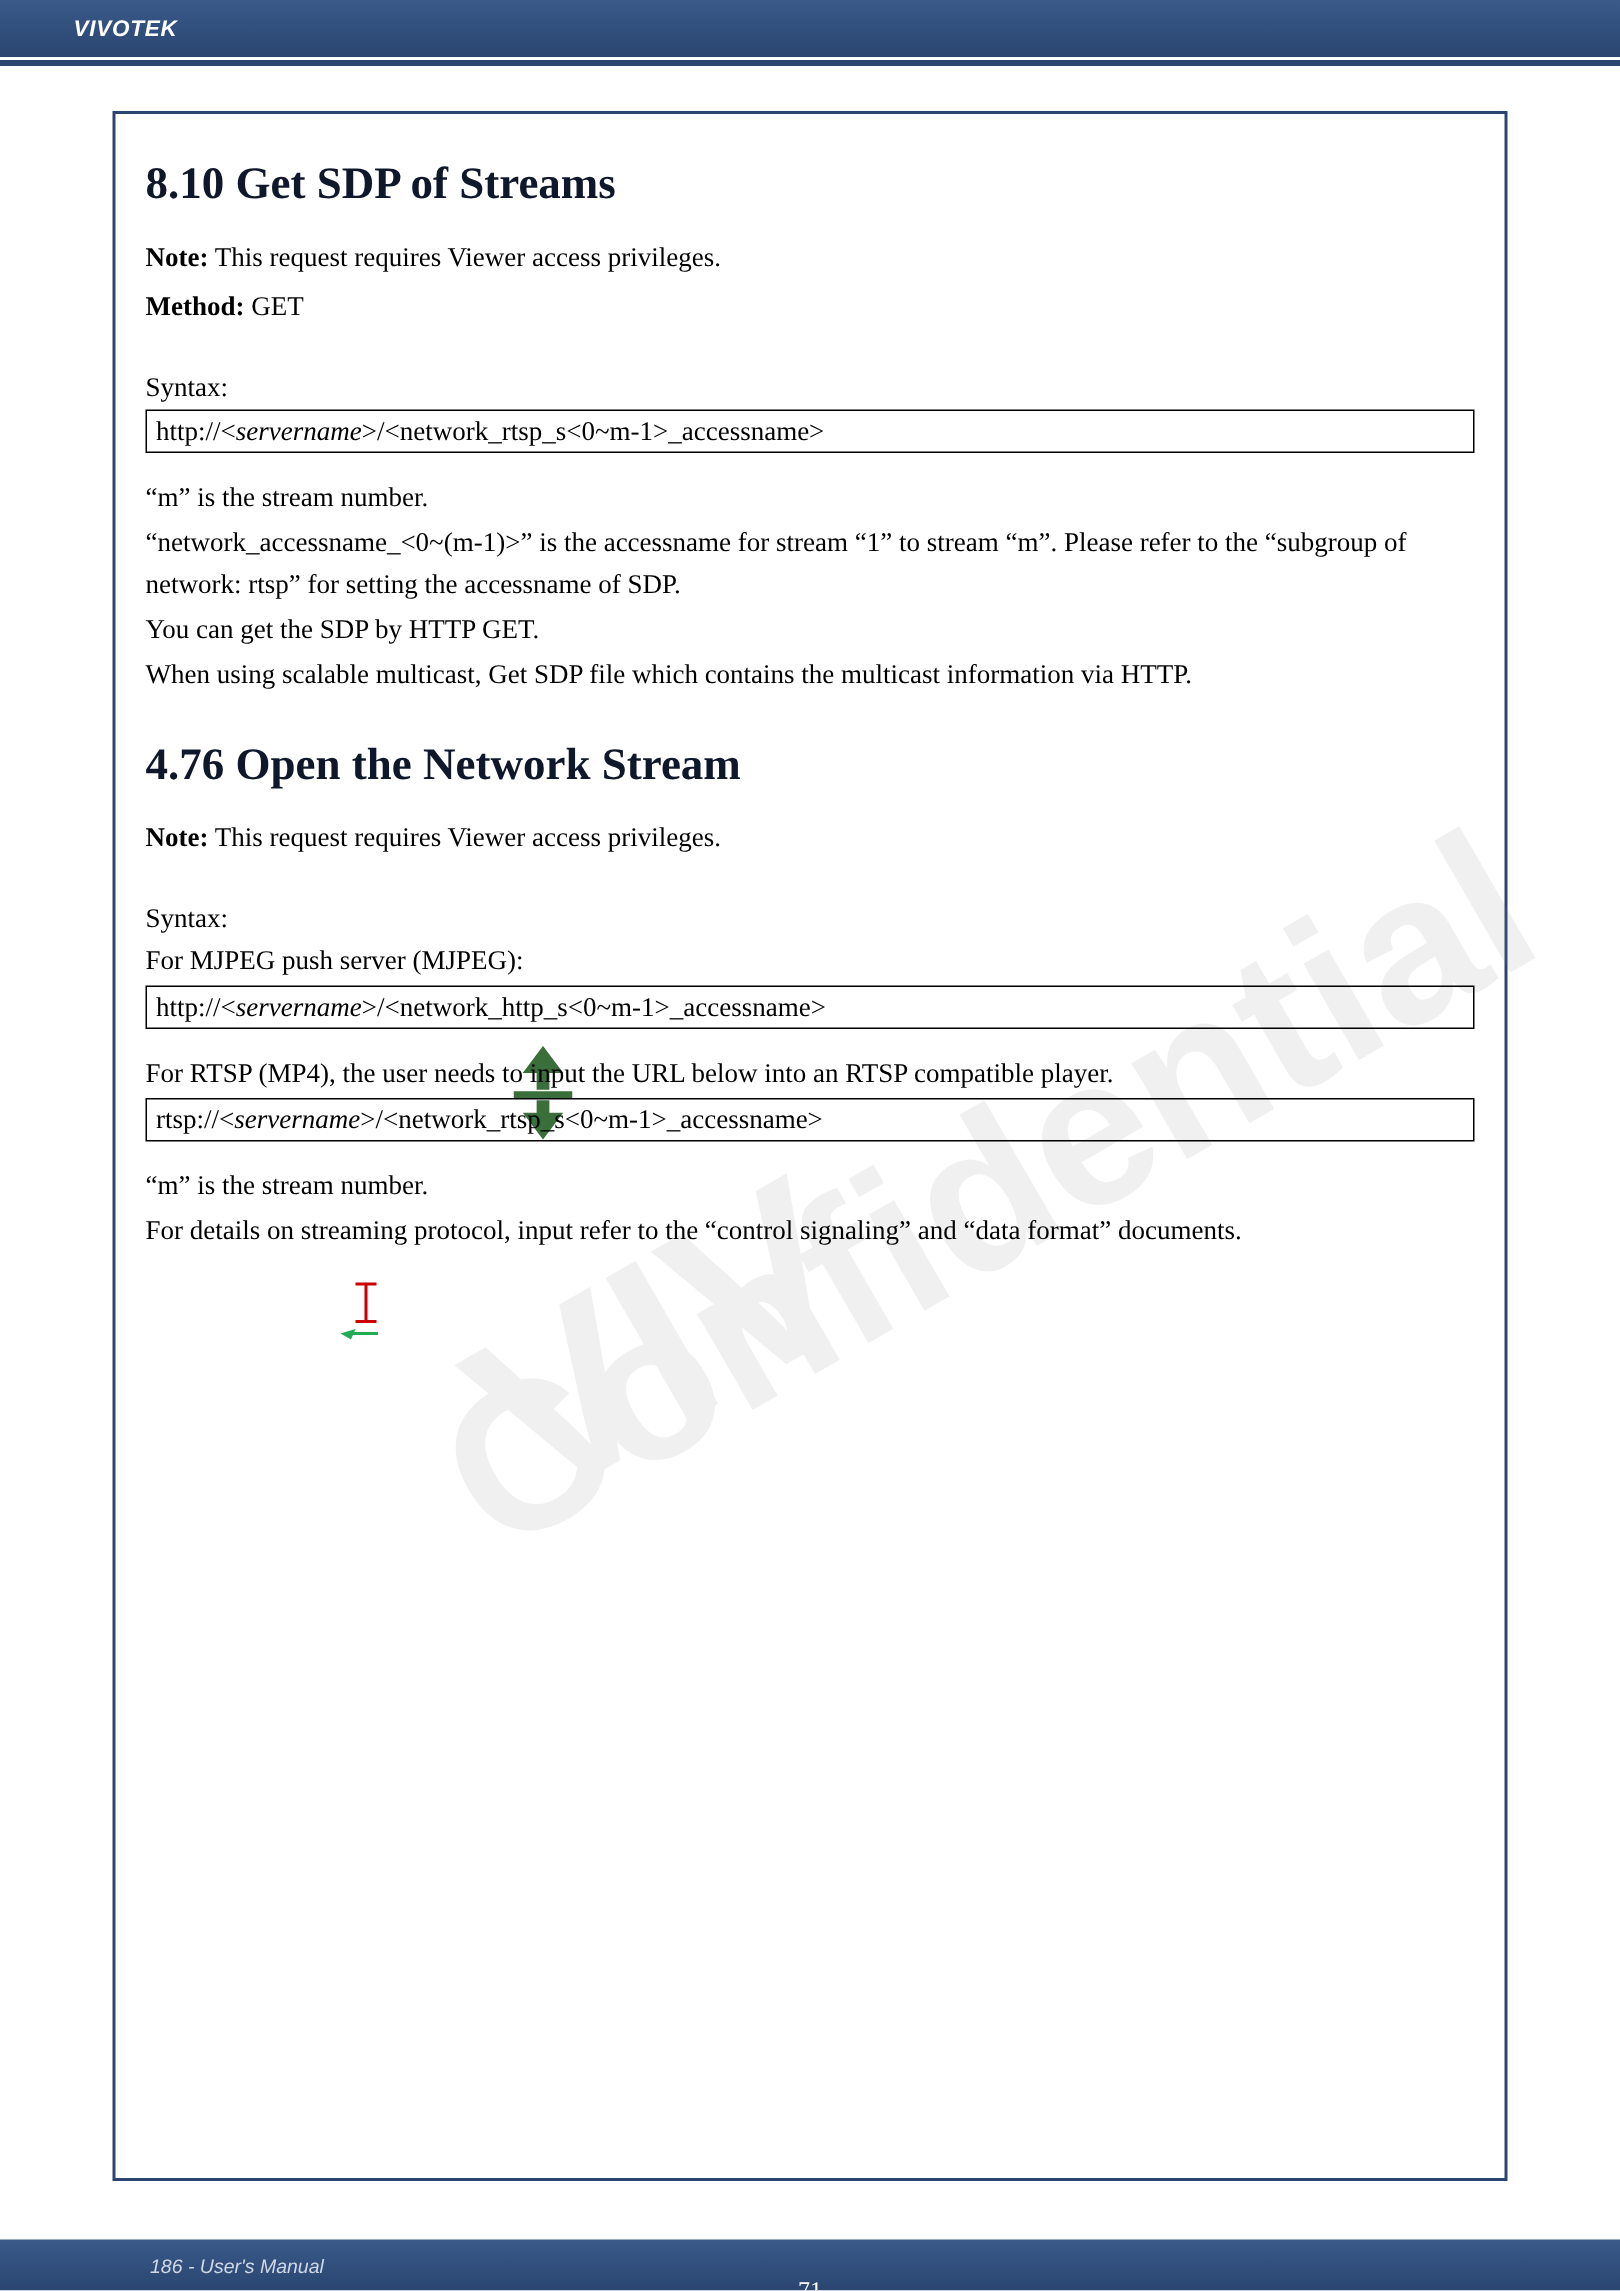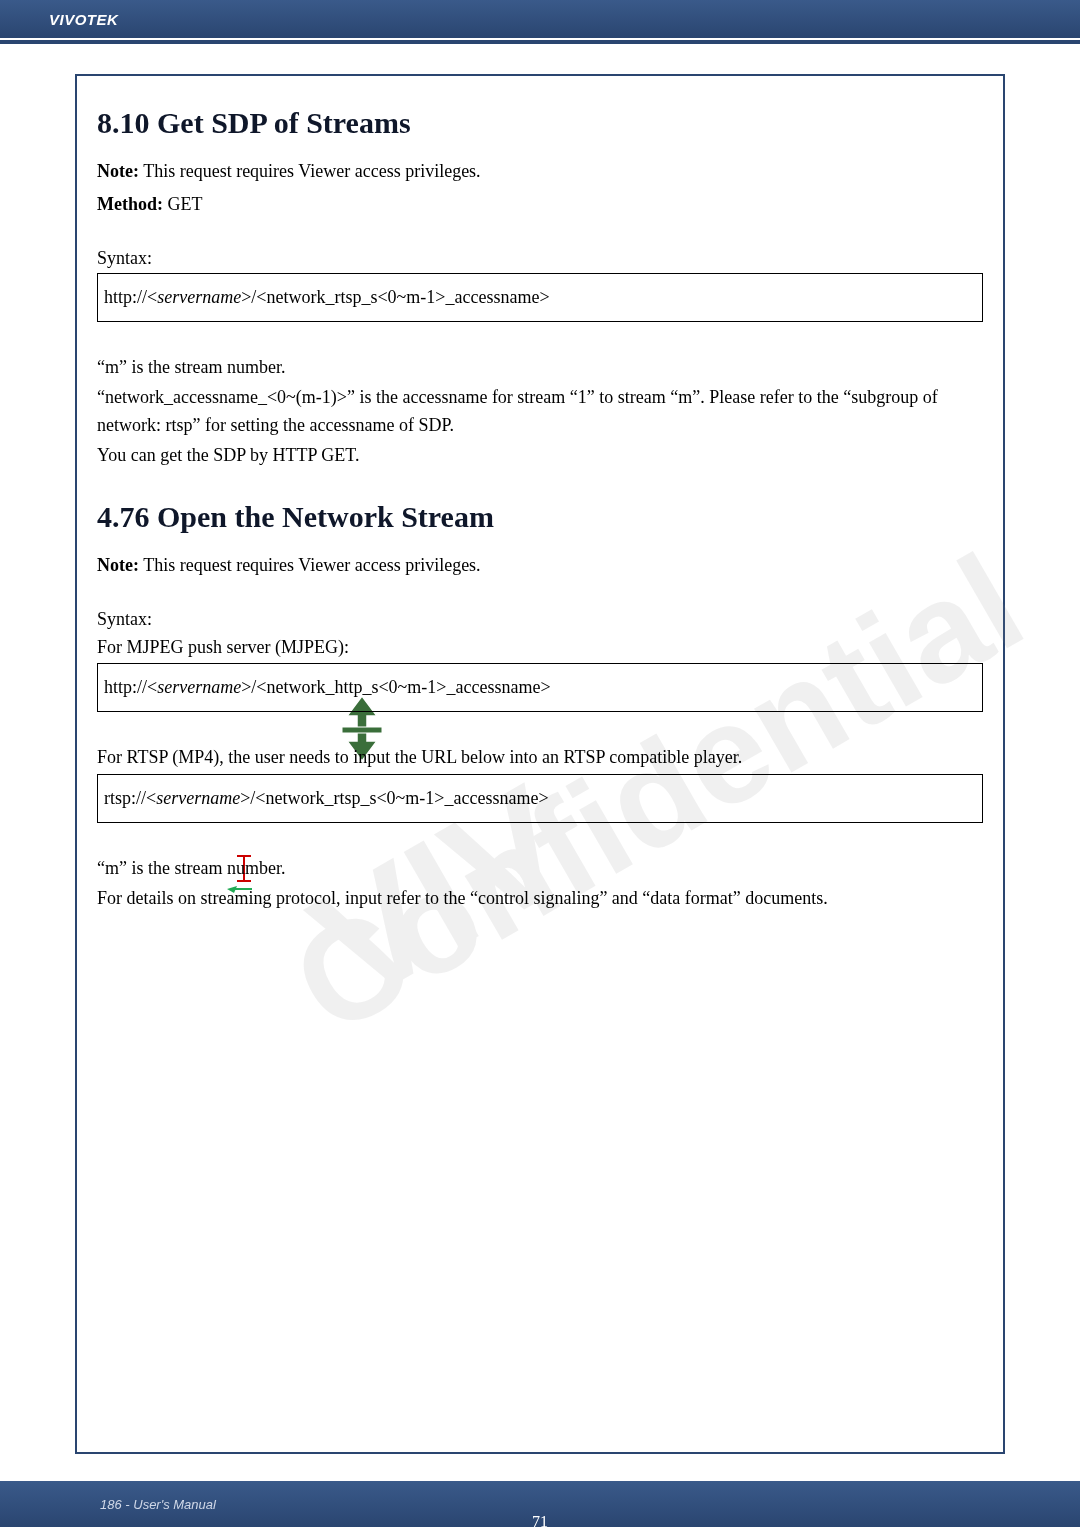--- a/index.html
+++ b/index.html
@@ -60,24 +60,24 @@
       line-height: 1.55;
       margin-bottom: 2px;
     }
     .syntax-label {
       font-size: 18px;
       margin-top: 30px;
       margin-bottom: 4px;
     }
     .code-box {
       border: 1px solid #000;
-      padding: 13px 6px;
+      padding: 3px 6px;
       font-size: 18px;
       font-family: Georgia, 'Times New Roman', serif;
-      margin-bottom: 32px;
+      margin-bottom: 16px;
     }
     .italic {
       font-style: italic;
     }
     .para-block {
       margin-top: 10px;
       margin-bottom: 20px;
     }
     .section2 {
       margin-top: 30px;
@@ -87,21 +87,21 @@
       width: 60px;
       height: 80px;
       pointer-events: none;
     }
     .footer-bar {
       position: absolute;
       bottom: 0;
       left: 0;
       right: 0;
       background: linear-gradient(to bottom, #3a5a8a 0%, #2a4570 100%);
-      height: 46px;
+      height: 34px;
       display: flex;
       align-items: center;
       justify-content: space-between;
       padding: 0 100px;
     }
     .footer-left {
       color: #d0d8e8;
       font-family: Arial, sans-serif;
       font-style: italic;
       font-size: 13px;
@@ -158,20 +158,21 @@
 
   <div class="syntax-label">Syntax:</div>
   <div class="code-box">
     <span>http://&lt;</span><span class="italic">servername</span><span>&gt;/&lt;network_rtsp_s&lt;0~m-1&gt;_accessname&gt;</span>
   </div>
 
   <div class="para-block">
     <div class="body-text">“m” is the stream number.</div>
     <div class="body-text">“network_accessname_&lt;0~(m-1)&gt;” is the accessname for stream “1” to stream “m”. Please refer to the “subgroup of network: rtsp” for setting the accessname of SDP.</div>
     <div class="body-text">You can get the SDP by HTTP GET.</div>
+    <div class="body-text">When using scalable multicast, Get SDP file which contains the multicast information via HTTP.</div>
   </div>
 
   <div class="section2">
     <div class="section-title">4.76 Open the Network Stream</div>
 
     <div class="note-line">
       <span class="bold">Note:</span><span> This request requires Viewer access privileges.</span>
     </div>
 
     <div class="syntax-label">Syntax:</div>

